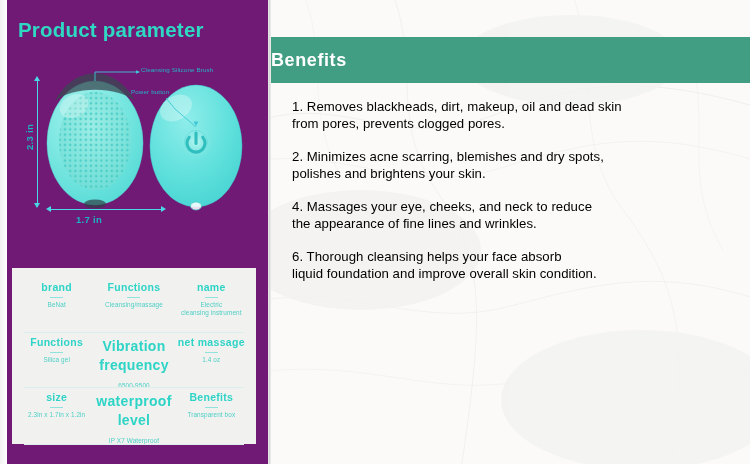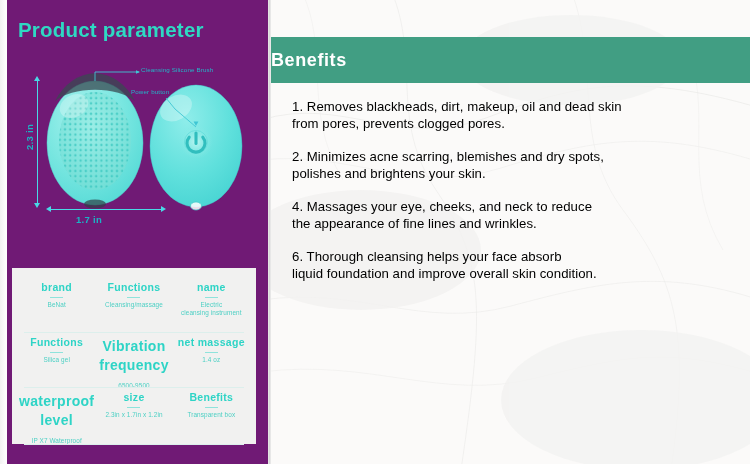--- a/index.html
+++ b/index.html
@@ -374,28 +374,28 @@
         </div>
         <div class="spec-cell">
           <div class="spec-key">net massage</div>
           <div class="spec-sep"></div>
           <div class="spec-val">1.4 oz</div>
         </div>
       </div>
 
       <div class="spec-row">
         <div class="spec-cell">
+          <div class="spec-key">size</div>
+          <div class="spec-sep"></div>
+          <div class="spec-val">2.3in x 1.7in x 1.2in</div>
+        </div>
+        <div class="spec-cell">
           <div class="spec-key two-line">waterproof<br>level</div>
           <div class="spec-sep"></div>
           <div class="spec-val">IP X7 Waterproof</div>
-        </div>
-        <div class="spec-cell">
-          <div class="spec-key">size</div>
-          <div class="spec-sep"></div>
-          <div class="spec-val">2.3in x 1.7in x 1.2in</div>
         </div>
         <div class="spec-cell">
           <div class="spec-key">Benefits</div>
           <div class="spec-sep"></div>
           <div class="spec-val">Transparent box</div>
         </div>
       </div>
 
     </div>
   </div>

